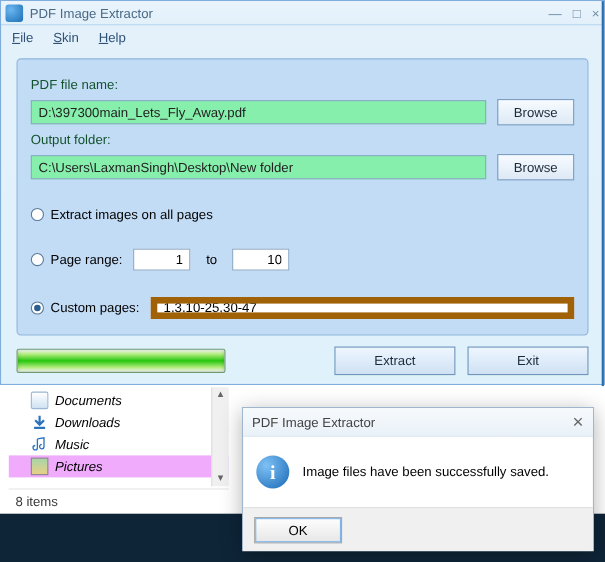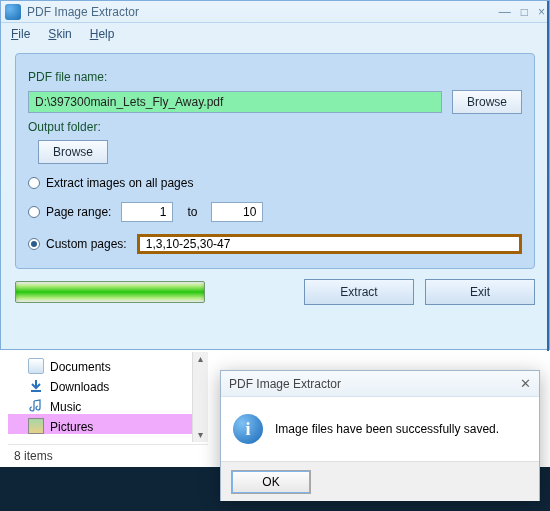--- a/index.html
+++ b/index.html
@@ -45,29 +45,29 @@
     background: #86efac; border: 1px solid #8aa9c7; color: #222;
   }
   .btn {
     height: 24px; padding: 0 14px; margin-left: 10px;
     background: linear-gradient(#f7fbff, #dde9f5);
     border: 1px solid #7d9ec0; color: #1b2a3a;
     display: inline-flex; align-items: center; justify-content: center;
     cursor: default;
   }
 
-  .radiorow { display: flex; align-items: center; margin-top: 12px; gap: 6px; }
+  .radiorow { display: flex; align-items: center; margin-top: 24px; gap: 6px; }
   .radio {
     width: 12px; height: 12px; border-radius: 50%; border: 1px solid #5a7a99;
     background: #fff; display: inline-flex; align-items: center; justify-content: center;
   }
   .radio.checked::after { content: ""; width: 6px; height: 6px; border-radius: 50%; background: #2b5d8e; }
   .smallinput { width: 52px; height: 20px; background: #fff; border: 1px solid #8aa9c7; text-align: right; padding: 0 6px; margin: 0 4px; }
   .tolabel { margin: 0 4px; }
-  .custominput { flex: 1; height: 20px; background: #fff; border: 3px solid #a16207; padding: 0 6px; margin-left: 4px; }
+  .custominput { flex: 1; height: 20px; background: #fff; border: 6px solid #a16207; padding: 0 6px; margin-left: 4px; }
 
   .bottombar {
     display: flex; align-items: center; padding: 10px 14px; gap: 11px;
   }
   .progress {
     width: 190px; height: 22px; border: 1px solid #6f9a6f; border-radius: 2px;
     background: linear-gradient(#ffffff 0%, #b2ec7c 20%, #27c70f 50%, #b2ec7c 80%, #ffffff 100%);
     box-shadow: inset 0 0 4px rgba(0,0,0,0.2);
   }
   .bottombar .spacer { flex: 1; }
@@ -77,21 +77,21 @@
     border: 1px solid #6f95bb; color: #1b2a3a;
     display: inline-flex; align-items: center; justify-content: center; cursor: default;
   }
 
   
   .explorer {
     position: absolute; left: 8px; top: 350px; width: 200px; height: 160px;
     background: #fff;
   }
   .explorer .tree { padding: 4px 0; }
-  .explorer .node { display: flex; align-items: flex-end; height: 20px; padding: 0 6px 0 20px; gap: 6px; }
+  .explorer .node { display: flex; align-items: center; height: 20px; padding: 0 6px 0 20px; gap: 6px; font-style: italic; }
   .explorer .node.sel { background: #f0abfc; }
   .explorer .icon { width: 16px; height: 16px; display: inline-block; }
   .icon-doc { background: linear-gradient(#fff, #cfe2f2); border: 1px solid #9bb7d1; border-radius: 2px; }
   .icon-down svg, .icon-music svg { display: block; }
   .icon-pic { background: linear-gradient(#a6d6a6, #e8d088); border: 1px solid #888; }
   .explorer .scroll {
     position: absolute; right: 0; top: 2px; width: 16px; height: 90px;
     background: #f0f0f0; border-left: 1px solid #ddd;
     display: flex; flex-direction: column; justify-content: space-between; align-items: center;
   }
@@ -154,20 +154,21 @@
 
   <div class="panel">
     <div class="lbl">PDF file name:</div>
     <div class="row">
       <input class="input" value="D:\397300main_Lets_Fly_Away.pdf" style="">
       <div class="btn">Browse</div>
     </div>
 
     <div class="lbl">Output folder:</div>
     <div class="row">
+      <input class="input" value="C:\Users\LaxmanSingh\Desktop\New folder" style="">
       <div class="btn">Browse</div>
     </div>
 
     <div class="radiorow">
       <span class="radio"></span>
       <span>Extract images on all pages</span>
     </div>
 
     <div class="radiorow">
       <span class="radio"></span>

